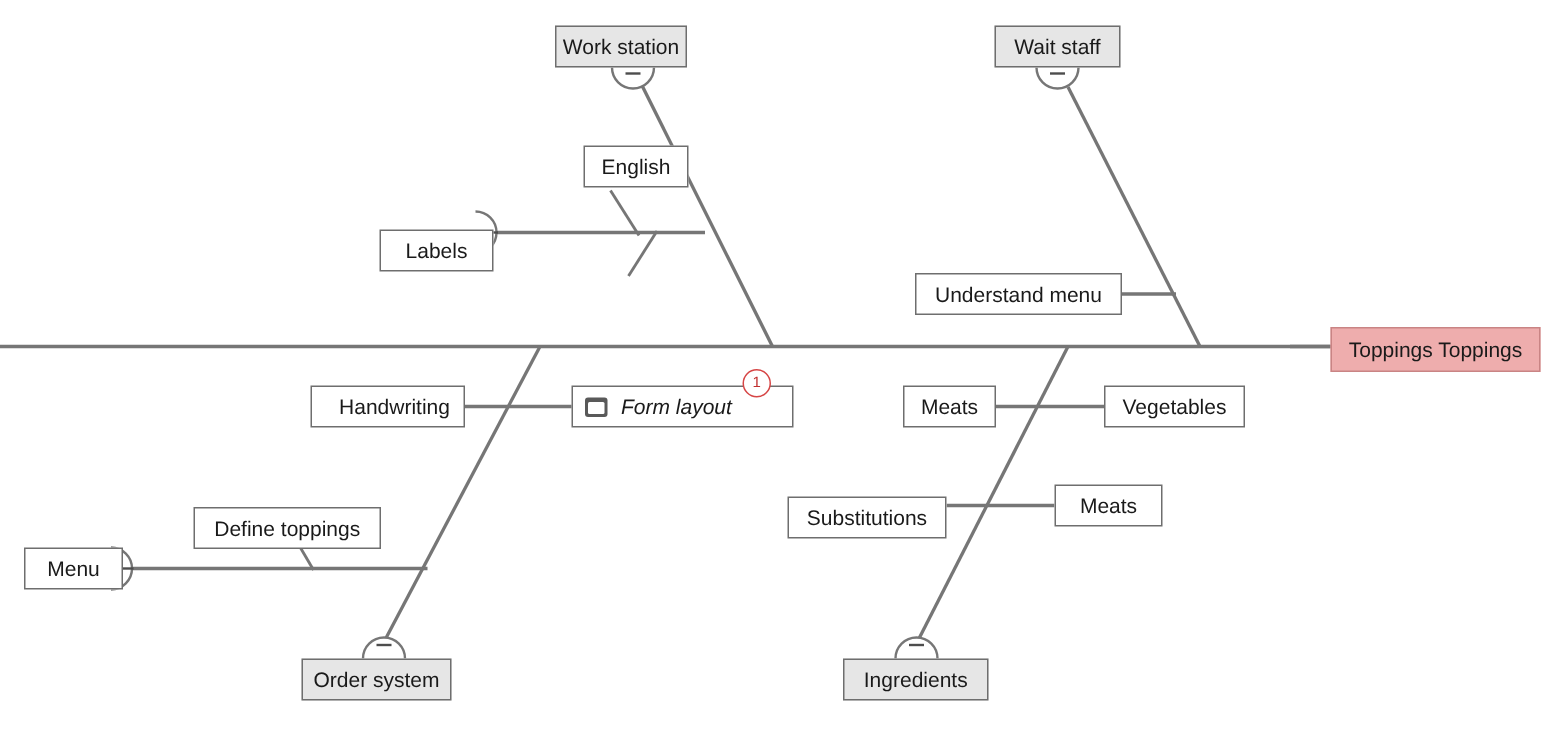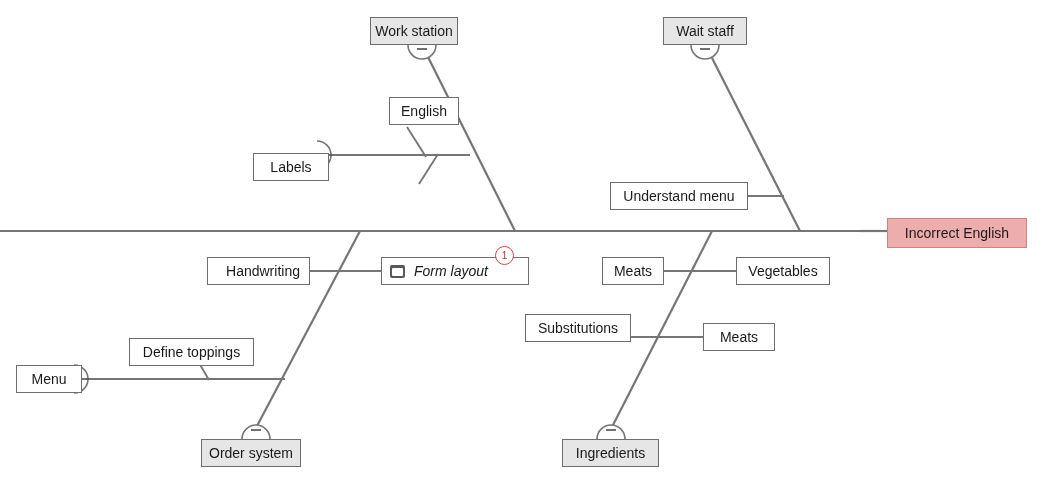--- a/index.html
+++ b/index.html
@@ -194,25 +194,25 @@
   </div>
 
   <div class="nodebox" style="left:602px; top:257px; width:62px;">
     <span>Meats</span>
   </div>
 
   <div class="nodebox" style="left:736px; top:257px; width:94px;">
     <span>Vegetables</span>
   </div>
 
-  <div class="nodebox" style="left:525px; top:314px; width:106px;">
+  <div class="nodebox" style="left:525px; top:331px; width:106px;">
     <span>Substitutions</span>
   </div>
 
   <div class="nodebox" style="left:703px; top:323px; width:72px;">
     <span>Meats</span>
   </div>
 
   <div class="nodebox effect" style="left:887px; top:218px; width:140px;">
-    <span>Incorrect English</span>
+    <span>Toppings Toppings</span>
   </div>
 
 </div>
 
 </body></html>

